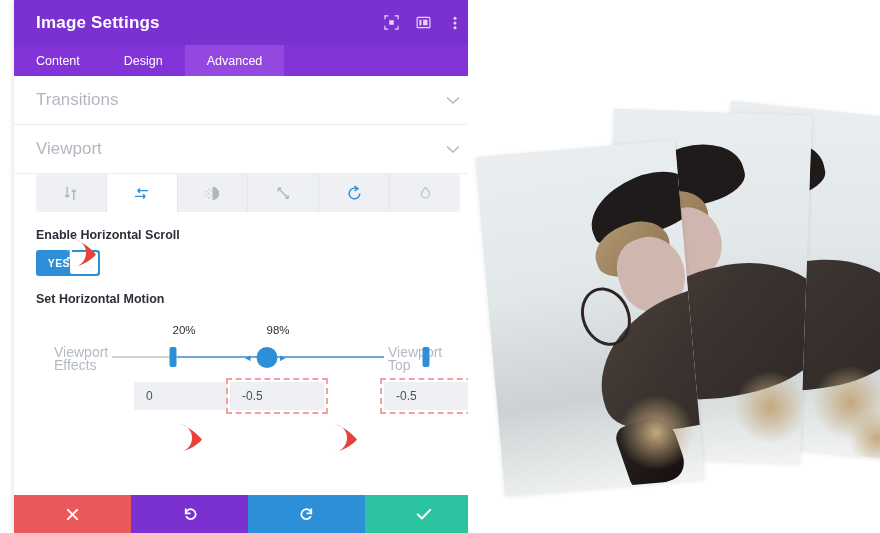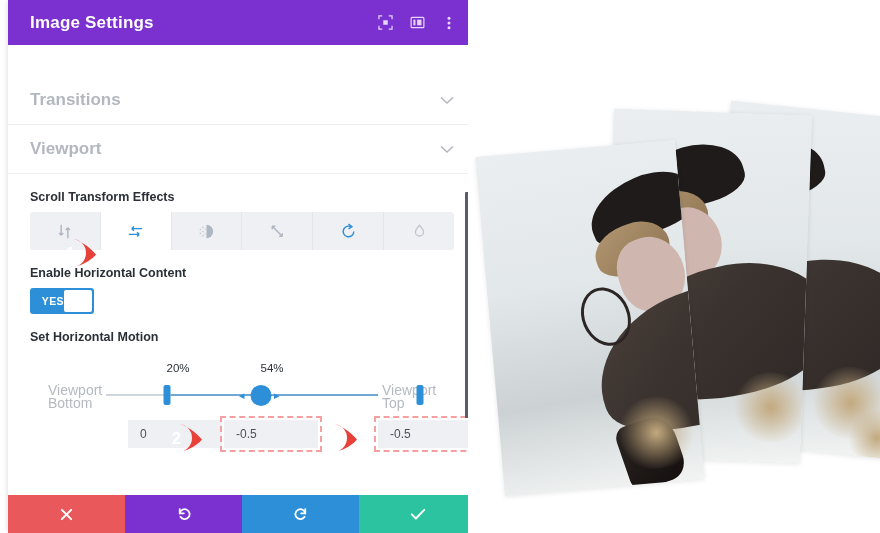--- a/index.html
+++ b/index.html
@@ -6,21 +6,21 @@
   body{
     width:880px;height:533px;
     background:#ffffff;
     font-family:"Liberation Sans", sans-serif;
     overflow:hidden;
     position:relative;
   }
 
   
   #settings-panel{
-    position:absolute;left:8px;top:0;width:468px;height:533px;
+    position:absolute;left:14px;top:0;width:468px;height:533px;
     background:#ffffff;
     box-shadow:0 0 6px rgba(0,0,0,.15);
     overflow:hidden;
   }
 
   
   #panel-header{
     height:45px;background:#7b30d0;
     display:flex;align-items:center;
     padding:0 14px 0 22px;
@@ -52,21 +52,21 @@
     position:absolute;top:76px;left:0;right:0;bottom:43px;
     background:#fff;overflow:hidden;
   }
 
   .accordion-row{
     height:49px;display:flex;align-items:center;
     padding:0 22px;box-sizing:border-box;
     border-bottom:1px solid #eceef2;
     cursor:pointer;
   }
-  .accordion-title{flex:1;font-size:17px;color:#b3b7bf;font-weight:700;}
+  .accordion-title{flex:1;font-size:17px;color:#b3b7bf;font-weight:400;}
   .accordion-title.open{color:#5a8fc0;}
   .chev{color:#b3b7bf;font-size:13px;line-height:1;}
   .chev.open{color:#7e868f;}
   .kebab{color:#9aa0a8;font-size:13px;margin-left:12px;letter-spacing:0;line-height:1;}
 
   #scroll-effects-section{padding:0 22px 8px 22px;}
 
   .field-label{
     font-size:12.5px;color:#2b3038;font-weight:bold;
     margin:16px 0 8px 0;
@@ -218,20 +218,25 @@
     </div>
     <div class="header-icon">
       <svg width="4" height="16" viewBox="0 0 4 16">
         <circle cx="2" cy="3.2" r="1.5" fill="#e6d5f7"></circle>
         <circle cx="2" cy="8" r="1.5" fill="#e6d5f7"></circle>
         <circle cx="2" cy="12.8" r="1.5" fill="#e6d5f7"></circle>
       </svg>
     </div>
   </div>
 
+  <div id="panel-tabs">
+    <div class="tab">Content</div>
+    <div class="tab">Design</div>
+    <div class="tab active">Advanced</div>
+  </div>
 
   <div id="panel-body">
 
     <div class="accordion-row">
       <div class="accordion-title">Transitions</div>
       <div class="chev">
         <svg width="14" height="9" viewBox="0 0 14 9" fill="none" stroke="#b3b7bf" stroke-width="1.6">
             <path d="M1 1.5 7 7 13 1.5"></path>
           </svg>
       </div>
@@ -242,21 +247,20 @@
       <div class="chev">
         <svg width="14" height="9" viewBox="0 0 14 9" fill="none" stroke="#b3b7bf" stroke-width="1.6">
             <path d="M1 1.5 7 7 13 1.5"></path>
           </svg>
       </div>
     </div>
 
 
     <div id="scroll-effects-section">
 
-      <div class="field-label">Scroll Transform Effects</div>
 
       <div id="transform-effects">
         <div class="fx-btn">
           <svg width="19" height="19" viewBox="0 0 20 20" fill="none" stroke="#aeb6c2" stroke-width="1.5">
             <path d="M6.5 3v11M6.5 14l-2.2-2.4M6.5 14l2.2-2.4"></path>
             <path d="M13.5 17V6M13.5 6l-2.2 2.4M13.5 6l2.2 2.4"></path>
           </svg>
         </div>
         <div class="fx-btn selected">
           <svg width="19" height="19" viewBox="0 0 20 20" fill="none" stroke="#2d8fd8" stroke-width="1.5">
@@ -291,46 +295,46 @@
             <path d="M10 2.2l3.6 2.8L10 7.2"></path>
           </svg>
         </div>
         <div class="fx-btn">
           <svg width="19" height="19" viewBox="0 0 20 20" fill="none" stroke="#c0c6d0" stroke-width="1.4">
             <path d="M10 3.4c2.6 3 4.3 5 4.3 7a4.3 4.3 0 0 1-8.6 0c0-2 1.7-4 4.3-7z"></path>
           </svg>
         </div>
       </div>
 
-      <div class="field-label">Enable Horizontal Content</div>
+      <div class="field-label">Enable Horizontal Scroll</div>
       <div class="toggle">
         <div class="toggle-text">YES</div>
         <div class="toggle-knob"></div>
       </div>
 
       <div class="field-label">Set Horizontal Motion</div>
 
       <div id="motion-slider-wrap">
         <div class="vp-label" id="vp-bottom">
           <span>Viewport</span><br>
-          <span>Bottom</span>
+          <span>Effects</span>
         </div>
         <div class="vp-label" id="vp-top">
           <span>Viewport</span><br>
           <span>Top</span>
         </div>
 
         <div id="slider-track">
           <div id="slider-fill" style="left:24%;right:0;"></div>
         </div>
 
         <div class="handle-pct" style="left:137px;">20%</div>
         <div class="handle" style="left:137px;"></div>
 
-        <div class="handle-pct" style="left:231px;">54%</div>
+        <div class="handle-pct" style="left:231px;">98%</div>
         <div class="mid-arrow" style="left:209px;">◂</div>
         <div id="mid-knob" style="left:231px;"></div>
         <div class="mid-arrow" style="left:244px;">▸</div>
 
         <div class="handle" style="left:390px;"></div>
       </div>
 
       <div id="offsets-row">
         <div class="offset-group" style="left:98px;">
           <div class="offset-input">0</div>

